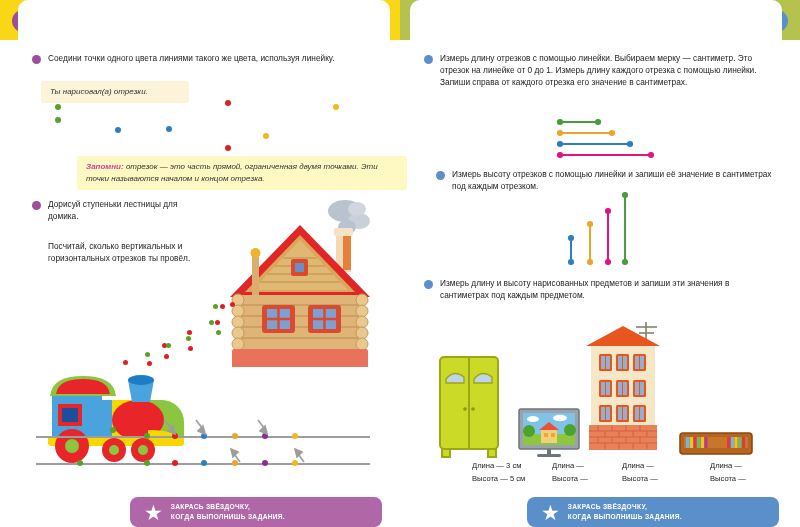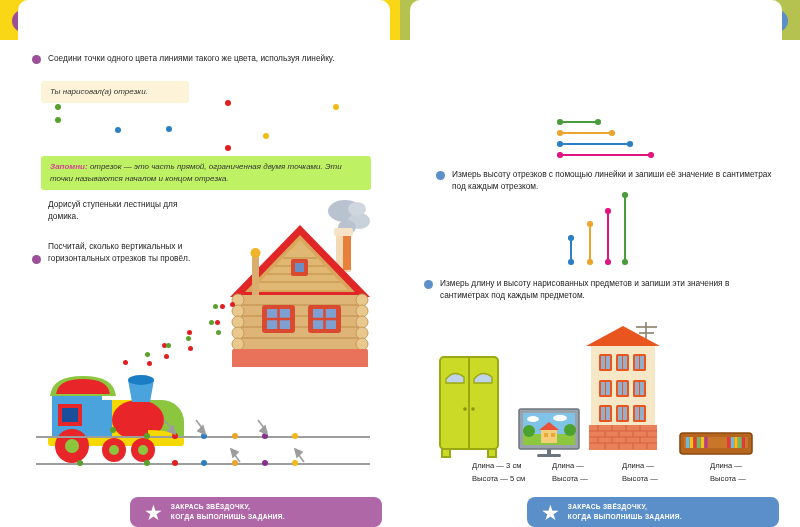--- a/index.html
+++ b/index.html
@@ -47,21 +47,21 @@
   .bullet-p { background: #9b4f96; }
   .bullet-b { background: #5b8fc9; }
   .tasktext { font-size: 8.3px; line-height: 1.45; color: #1c1c1c; }
 
   
   .callout {
     position: absolute; font-size: 8px; line-height: 1.5;
     padding: 5px 9px; border-radius: 3px;
   }
   .callout-cream { background: #fdf3d8; font-style: italic; color: #333; }
-  .callout-lilac { background: #bef264; font-style: italic; color: #333; }
+  .callout-lilac { background: #fef9c3; font-style: italic; color: #333; margin-left: 36px; }
   .callout-lilac b { color: #d2458f; font-style: italic; }
 
   
   .dot { position: absolute; border-radius: 50%; }
   .seg { position: absolute; }
   .seg-h { height: 2.4px; border-radius: 2px; }
   .seg-v { width: 2.4px; border-radius: 2px; }
   .cap { position: absolute; width: 5.5px; height: 5.5px; border-radius: 50%; }
 
   
@@ -110,21 +110,21 @@
   <div class="dot" style="left:166px; top:126px; width:6px; height:6px; background:#2c7fc4;"></div>
   <div class="dot" style="left:225px; top:100px; width:6px; height:6px; background:#de2020;"></div>
   <div class="dot" style="left:225px; top:145px; width:6px; height:6px; background:#de2020;"></div>
   <div class="dot" style="left:263px; top:133px; width:6px; height:6px; background:#f2b919;"></div>
   <div class="dot" style="left:333px; top:104px; width:6px; height:6px; background:#f2b919;"></div>
 
   <div class="callout callout-lilac" style="left:41px; top:156px; width:330px;">
     <b>Запомни:</b><span> отрезок — это часть прямой, ограниченная двумя точками. Эти точки называются началом и концом отрезка.</span>
   </div>
 
-  <div class="task" style="left:32px; top:198px; width:165px;align-items:flex-end;">
+  <div class="task" style="left:32px; top:198px; width:165px;">
     <div class="bullet bullet-p"></div>
     <div>
       <div class="tasktext">Дорисуй ступеньки лестницы для домика.</div>
       <div class="tasktext" style="margin-top:18px;">Посчитай, сколько вертикальных и горизонтальных отрезков ты провёл.</div>
     </div>
   </div>
 
   <svg width="190" height="170" viewBox="0 0 190 170" style="position:absolute; left:205px; top:197px;">
 
     <ellipse cx="140" cy="14" rx="17" ry="11" fill="#b9c2cf"></ellipse>
@@ -266,20 +266,24 @@
   <div class="banner banner-left">
     <div class="star">★</div>
     <div>
       <div class="banner-txt">ЗАКРАСЬ ЗВЁЗДОЧКУ,</div>
       <div class="banner-txt">КОГДА ВЫПОЛНИШЬ ЗАДАНИЯ.</div>
     </div>
   </div>
 
   <div class="sheet sheet-right" style="left:410px;"></div>
 
+  <div class="task" style="left:424px; top:52px; width:348px;">
+    <div class="bullet bullet-b"></div>
+    <div class="tasktext">Измерь длину отрезков с помощью линейки. Выбираем мерку — сантиметр. Это отрезок на линейке от 0 до 1. Измерь длину каждого отрезка с помощью линейки. Запиши справа от каждого отрезка его значение в сантиметрах.</div>
+  </div>
 
   <div class="seg seg-h" style="left:560px; top:121px; width:38px; background:#4a9b3c;"></div>
   <div class="cap" style="left:557px; top:119px; background:#4a9b3c;"></div>
   <div class="cap" style="left:595px; top:119px; background:#4a9b3c;"></div>
 
   <div class="seg seg-h" style="left:560px; top:132px; width:52px; background:#eda42c;"></div>
   <div class="cap" style="left:557px; top:130px; background:#eda42c;"></div>
   <div class="cap" style="left:609px; top:130px; background:#eda42c;"></div>
 
   <div class="seg seg-h" style="left:560px; top:143px; width:70px; background:#2c7fc4;"></div>

